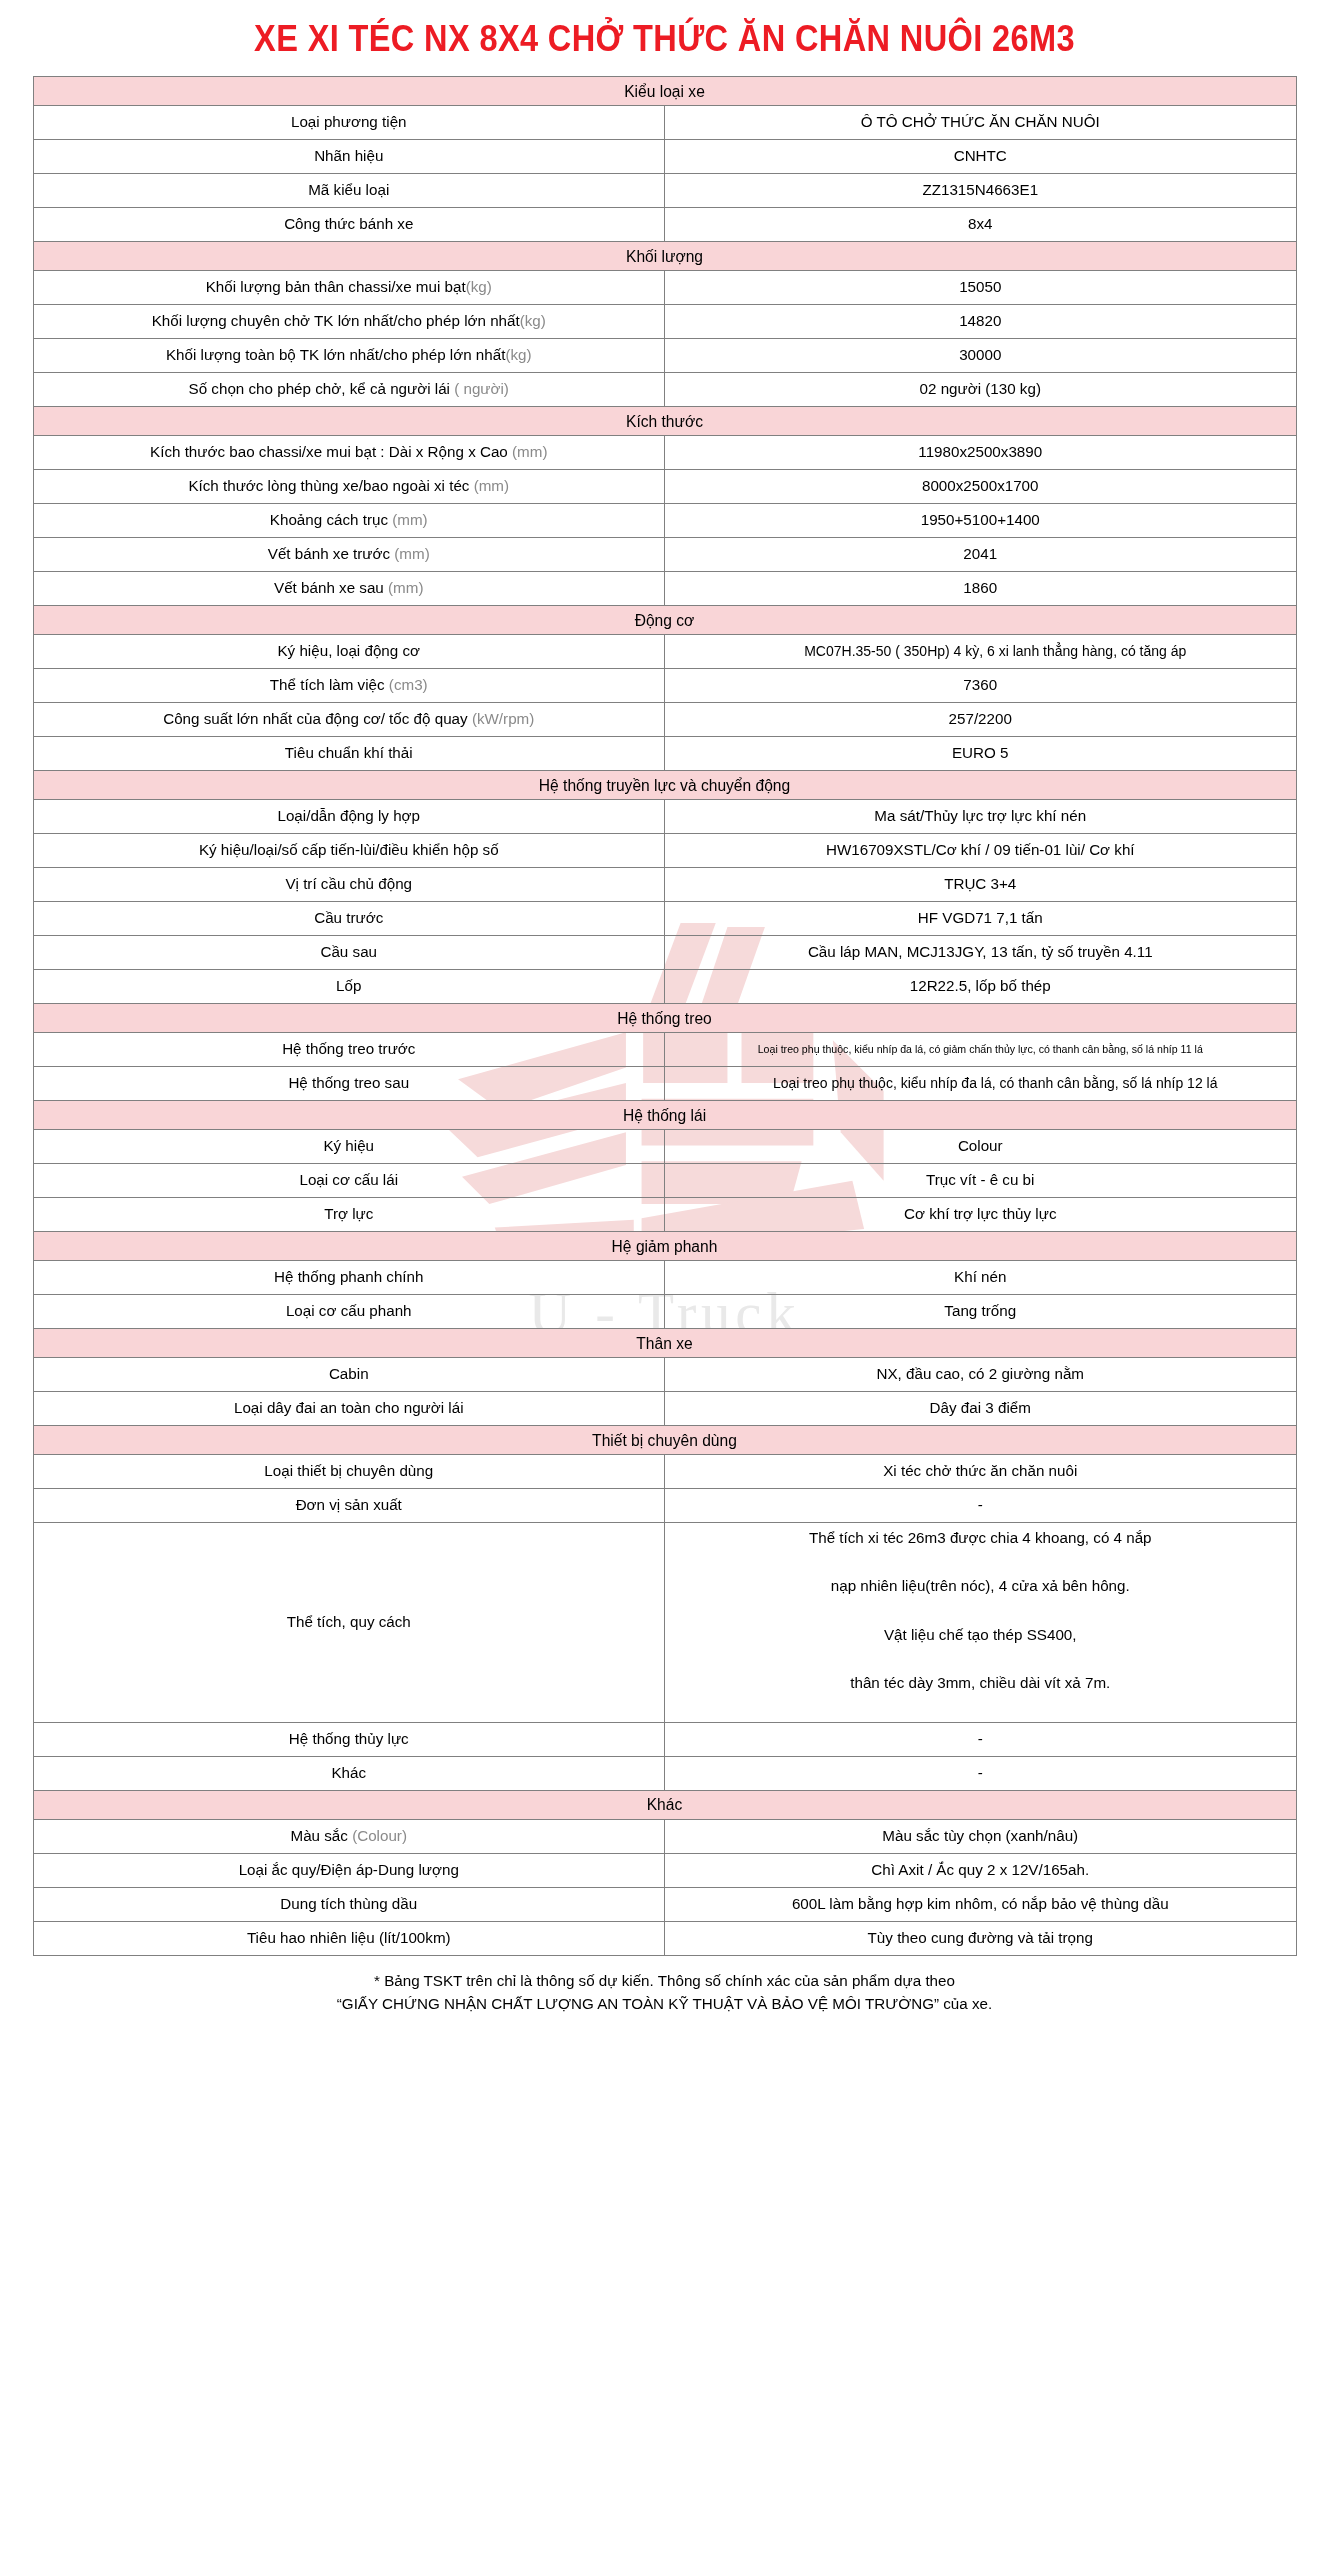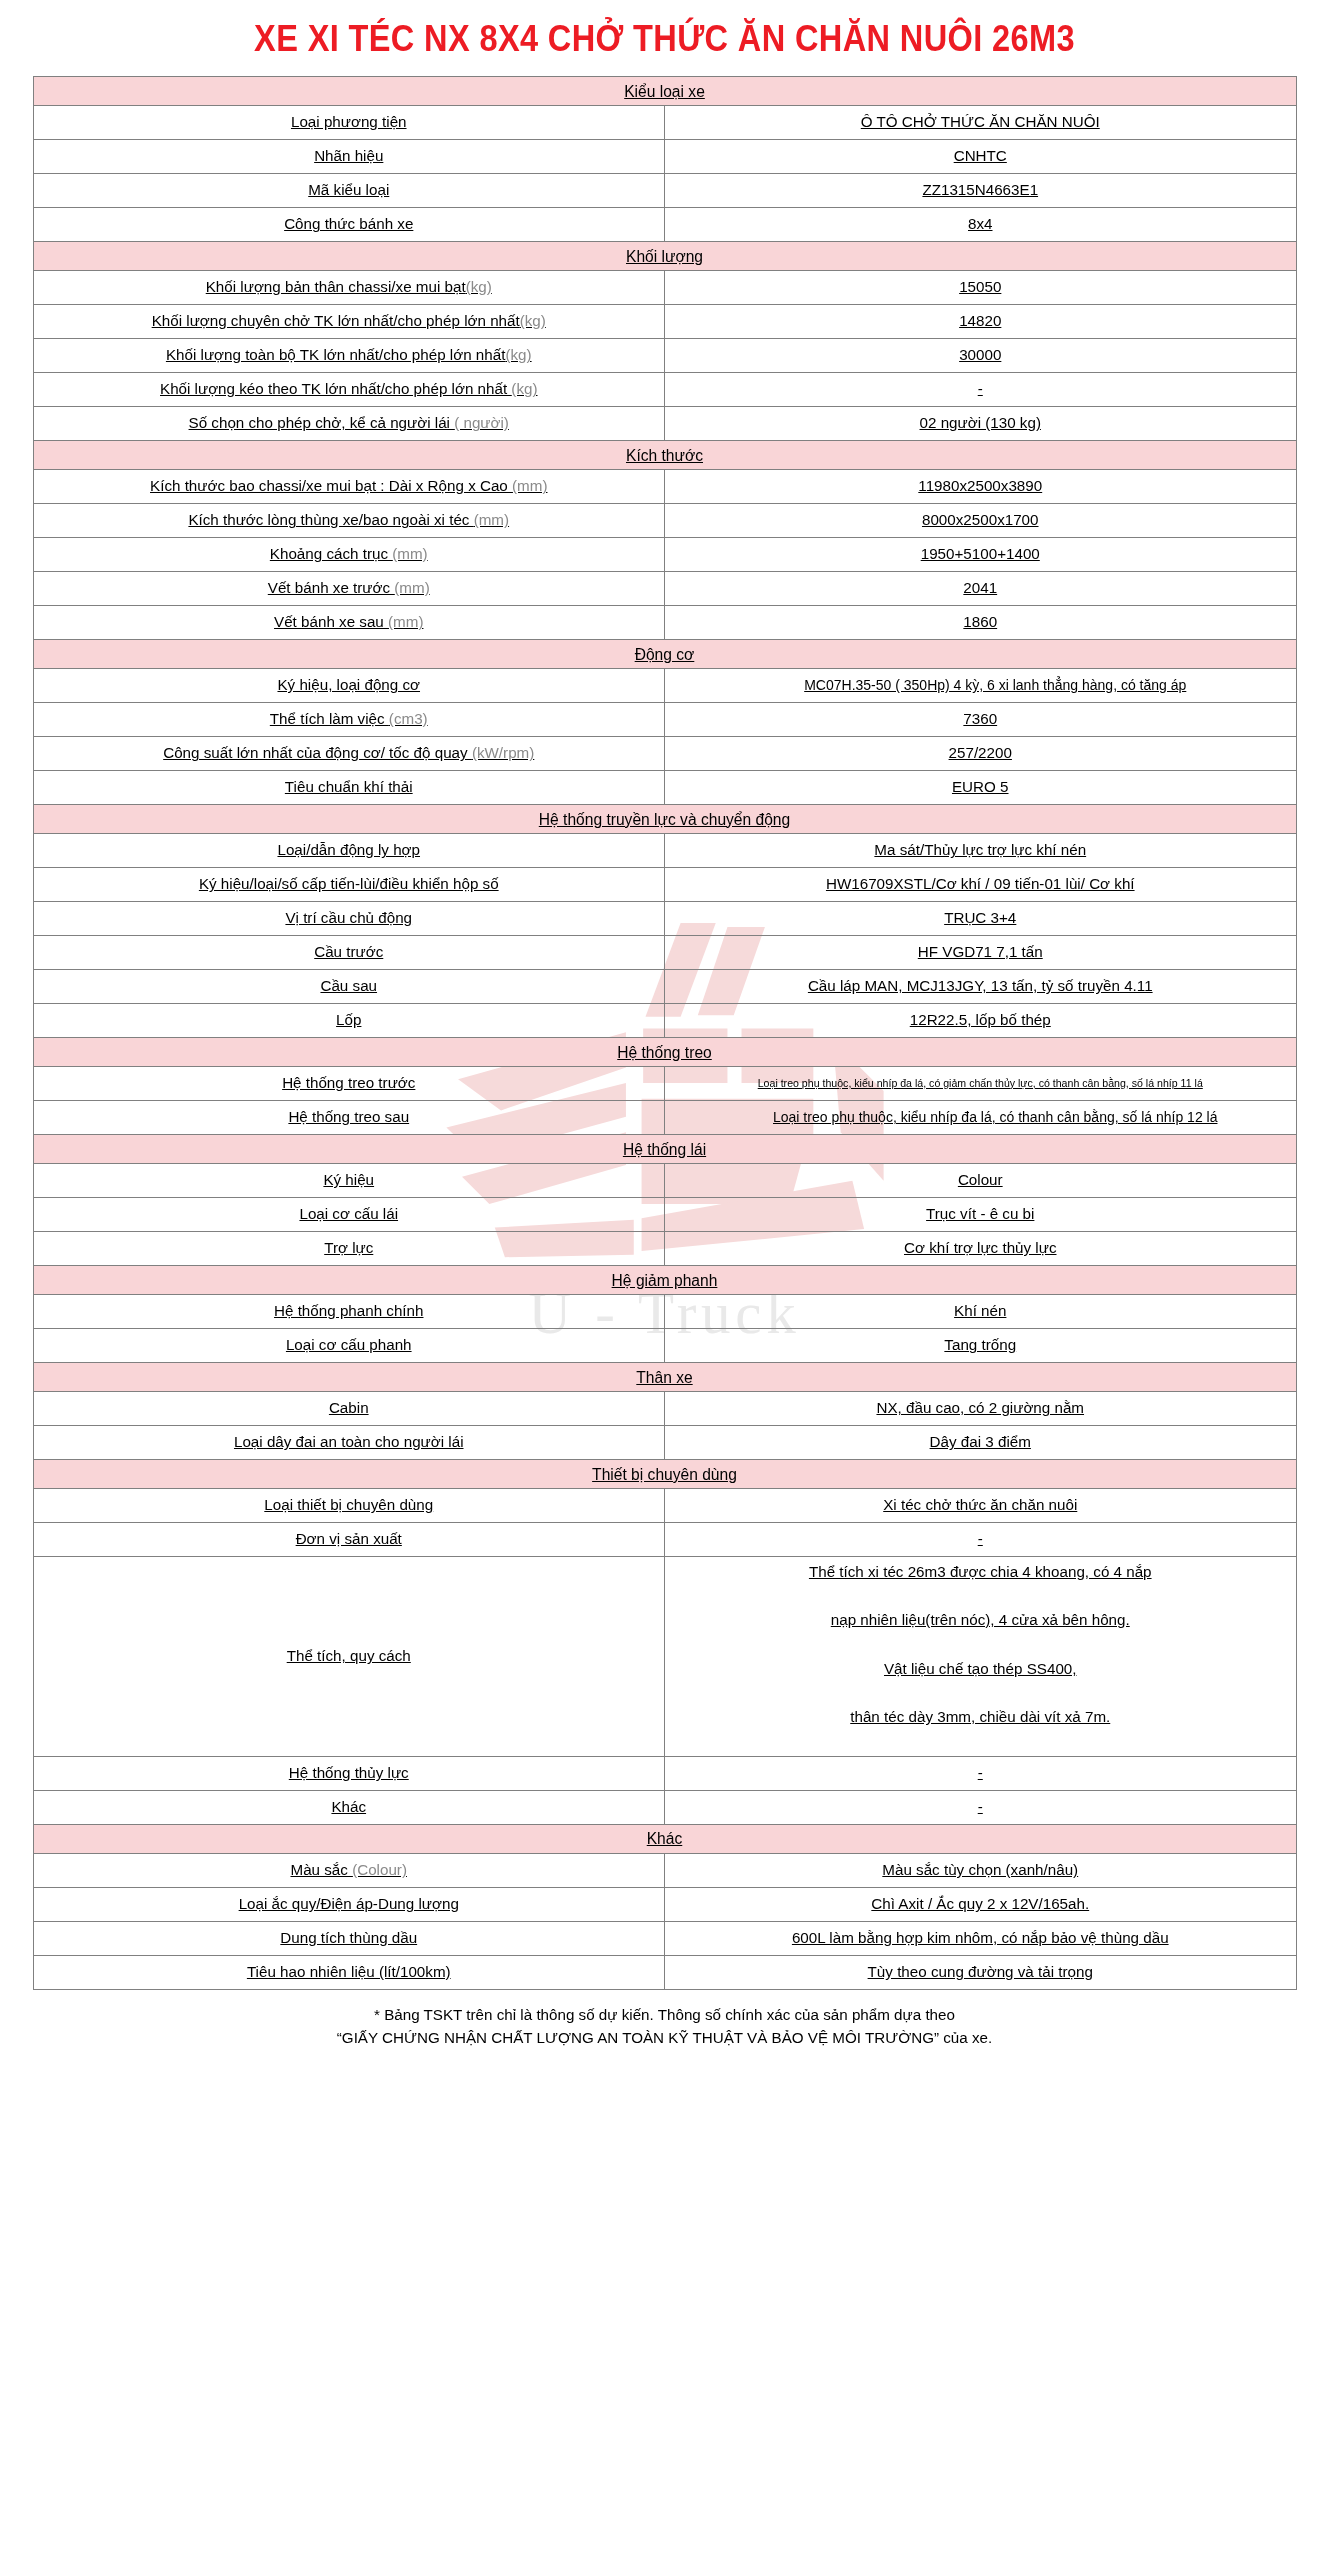--- a/index.html
+++ b/index.html
@@ -58,21 +58,20 @@
     position: relative;
     z-index: 2;
     width: 1264px;
     margin: 0 auto;
   }
   table.spec {
     width: 100%;
     border-collapse: collapse;
     table-layout: fixed;
     background: transparent;
-    text-decoration: underline;
   }
   table.spec td {
     border: 0.8px solid #808080;
     padding: 0 11px;
     font-size: 15.2px;
     line-height: 1.35;
     vertical-align: middle;
     background: transparent;
   }
   tr.section-row td {
@@ -171,24 +170,20 @@
         </tr>
         <tr class="data-row">
           <td class="label"><span>Khối lượng chuyên chở TK lớn nhất/cho phép lớn nhất</span><span class="unit">(kg)</span></td>
           <td class="value">14820</td>
         </tr>
         <tr class="data-row">
           <td class="label"><span>Khối lượng toàn bộ TK lớn nhất/cho phép lớn nhất</span><span class="unit">(kg)</span></td>
           <td class="value">30000</td>
         </tr>
         <tr class="data-row">
-          <td class="label"><span>Khối lượng kéo theo TK lớn nhất/cho phép lớn nhất </span><span class="unit">(kg)</span></td>
-          <td class="value">-</td>
-        </tr>
-        <tr class="data-row">
           <td class="label"><span>Số chọn cho phép chở, kể cả người lái </span><span class="unit">( người)</span></td>
           <td class="value">02 người  (130 kg)</td>
         </tr>
         <tr class="section-row">
           <td colspan="2">Kích thước</td>
         </tr>
         <tr class="data-row">
           <td class="label"><span>Kích thước bao chassi/xe mui bạt : Dài x Rộng x Cao </span><span class="unit">(mm)</span></td>
           <td class="value">11980x2500x3890</td>
         </tr>

